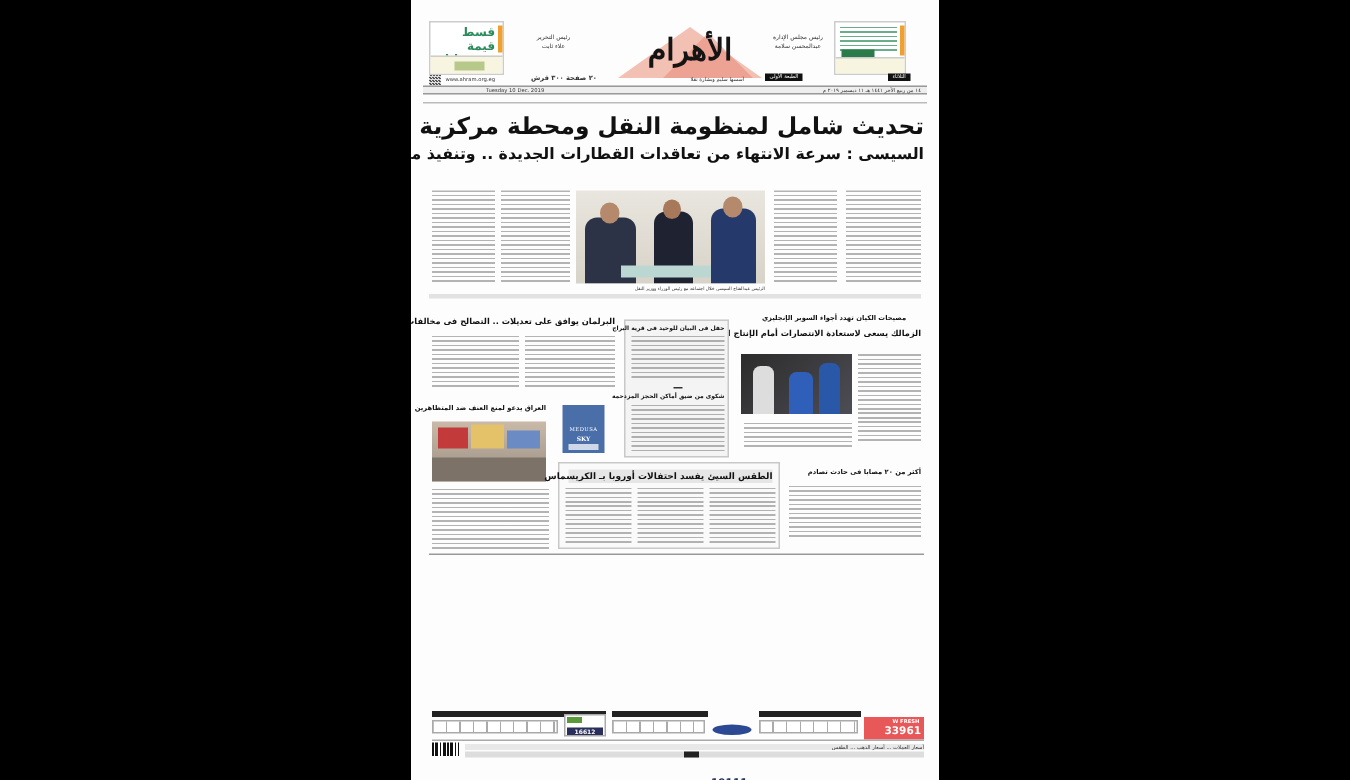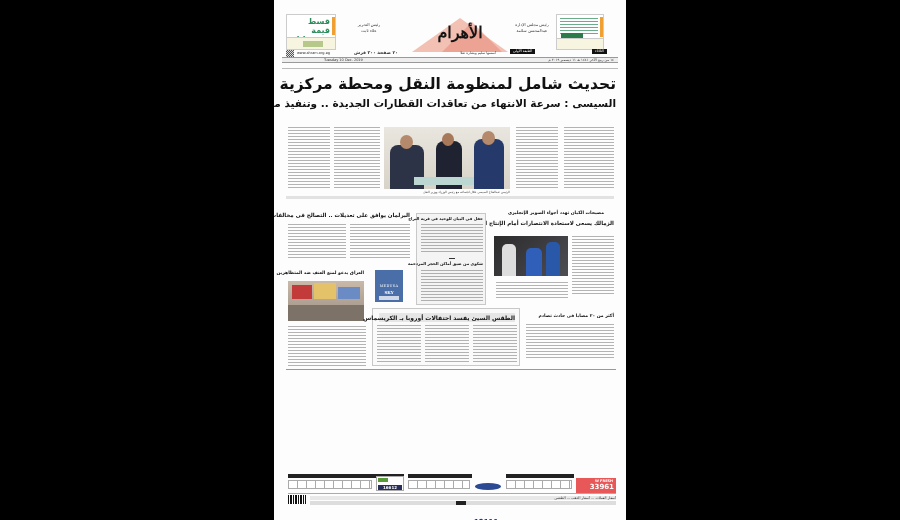--- a/index.html
+++ b/index.html
@@ -17,21 +17,21 @@
   .promo-left .foot span { position: absolute; left: 16px; top: 3px; width: 20px; height: 6px; background: #b7c98a; }
   .promo-right { right: 22px; top: 14px; width: 48px; height: 36px; }
   .promo-right .txt { position: absolute; right: 5px; top: 3px; width: 38px; height: 16px; background: repeating-linear-gradient(#2a8a5a 0 1px, transparent 1px 3px); opacity: .7; }
   .promo-right .bar { position: absolute; right: 0; top: 2px; width: 3px; height: 20px; background: #f0a030; }
   .promo-right .pill { position: absolute; left: 4px; top: 18px; width: 22px; height: 5px; background: #2a7a4a; }
   .promo-right .foot { position: absolute; left: 0; bottom: 0; width: 100%; height: 11px; border-top: 1px solid #ccc; background: #f7f4e0; }
   .credit { font-size: 4px; color: #333; text-align: center; line-height: 6px; }
   .logo { left: 138px; top: 14px; width: 90px; height: 40px; }
   .logo .tri { position: absolute; left: 0; top: 4px; width: 0; height: 0; border-left: 48px solid transparent; border-right: 48px solid transparent; border-bottom: 34px solid #f3c1b4; }
   .logo .tri2 { position: absolute; left: 30px; top: 8px; width: 0; height: 0; border-left: 30px solid transparent; border-right: 30px solid transparent; border-bottom: 30px solid #e58a78; opacity: .55; }
-  .logo .word { position: absolute; left: 0; top: 4px; width: 96px; text-align: center; font-family: "DejaVu Serif", serif; font-size: 16px; font-weight: bold; color: #141414; direction: rtl; line-height: 30px; }
+  .logo .word { position: absolute; left: 0; top: 4px; width: 96px; text-align: center; font-family: "DejaVu Serif", serif; font-size: 20px; font-weight: bold; color: #141414; direction: rtl; line-height: 30px; }
   .smalltxt { font-size: 3.5px; color: #333; white-space: nowrap; }
   .blacktag { position: absolute; background: #111; color: #fff; font-size: 3.5px; padding: 0 3px; height: 5px; line-height: 5px; }
   .dateline { left: 8px; top: 57px; width: 336px; height: 6px; border-top: 1px solid #999; border-bottom: 1px solid #999; background: #eee; }
   .qr { position: absolute; left: 12px; top: 50px; width: 8px; height: 8px; background: repeating-conic-gradient(#555 0 25%, #ddd 0 50%) 0 0 / 2px 2px; }
   .rule { left: 8px; width: 336px; height: 1px; background: #bbb; }
   
   .h1 { left: 10px; top: 74px; width: 332px; font-size: 15.5px; font-weight: bold; text-align: center; letter-spacing: -0.5px; white-space: nowrap; line-height: 20px; }
   .h2 { left: 10px; top: 96px; width: 332px; font-size: 10.5px; font-weight: bold; text-align: center; white-space: nowrap; line-height: 14px; letter-spacing: -0.3px; }
   .col { background: repeating-linear-gradient(#777 0 1px, transparent 1px 3px); opacity: .55; }
   .photo-main { left: 110px; top: 127px; width: 126px; height: 62px; background: linear-gradient(#e9e6df, #d8d3c8); overflow: hidden; }

